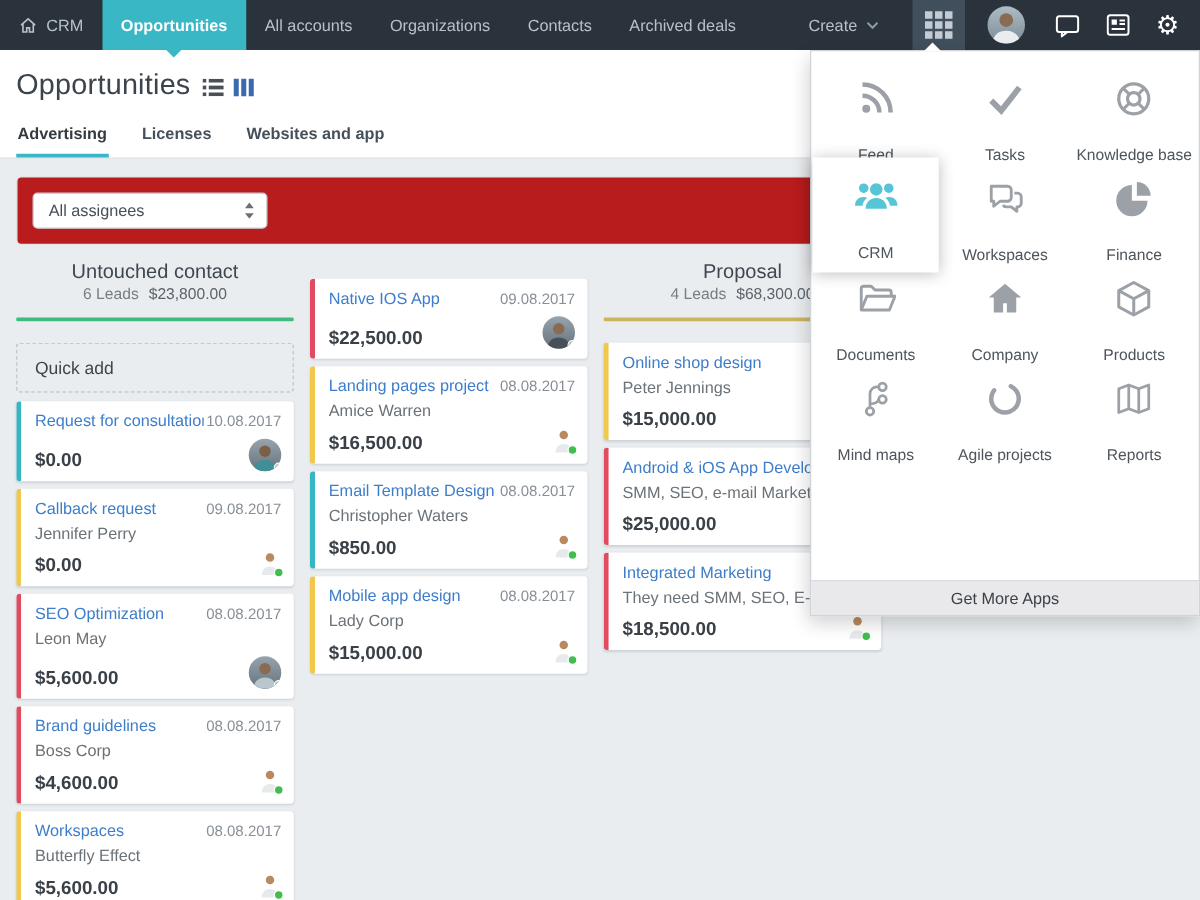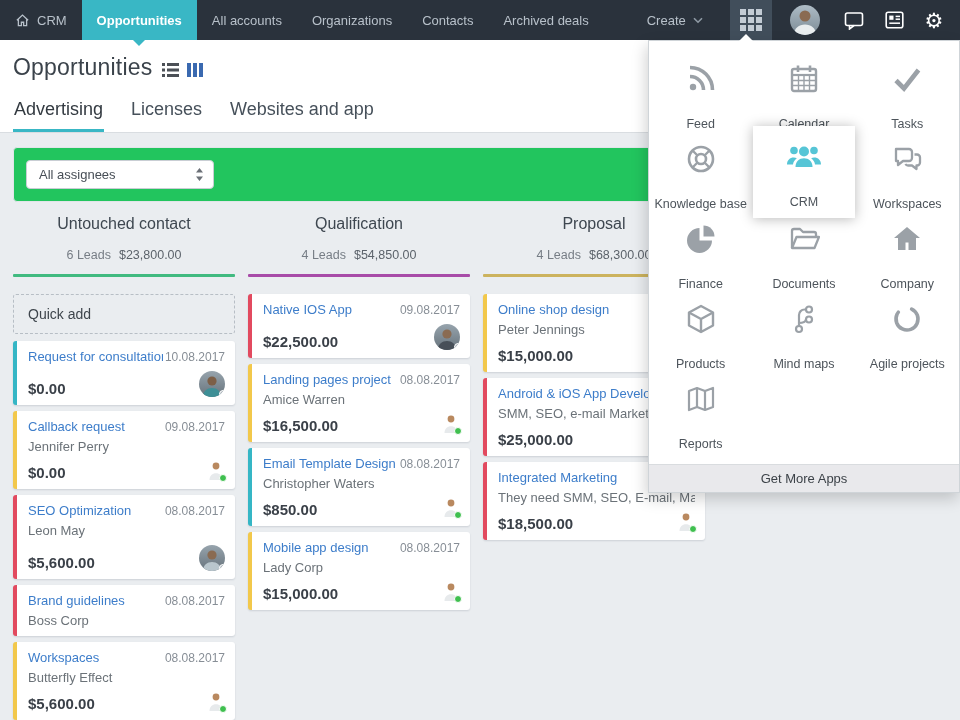--- a/index.html
+++ b/index.html
@@ -25,34 +25,34 @@
   .gear-glyph { font-size:21px; line-height:1; color:#fff; }
 
   
   .page-head { background:#fff; padding:10px 13px 0; border-bottom:1px solid #d9dde1; }
   .title-row { display:flex; align-items:center; gap:10px; padding:4px 0 6px; }
   .page-title { font-size:23px; color:#3b434b; font-weight:normal; letter-spacing:.2px; }
   .view-icons { display:flex; align-items:center; gap:8px; margin-top:4px; }
   .kanban-icon { display:flex; gap:2px; }
   .kanban-icon i { width:4px; height:14px; background:#3a69b0; display:block; }
   .tabs { display:flex; gap:26px; margin-top:6px; }
-  .tab { font-size:18px; color:#46505a; padding:6px 1px 9px; cursor:pointer; }
+  .tab { font-size:13px; color:#46505a; padding:6px 1px 9px; cursor:pointer;font-weight:bold; }
   .tab.active { color:#333a41; border-bottom:3px solid #39b7c5; }
 
   
-  .filter-bar { margin:14px 13px 0; background:#22c55e; border:1px solid #e1e5e9; border-radius:4px; padding:12px; }
+  .filter-bar { margin:14px 13px 0; background:#b91c1c; border:1px solid #e1e5e9; border-radius:4px; padding:12px; }
   .assignee-select { width:188px; height:29px; background:#fff; border:1px solid #c9ced4; border-radius:4px;
      display:flex; align-items:center; justify-content:space-between; padding:0 9px 0 12px; font-size:13px; color:#474e56; cursor:pointer; }
 
   
   .board { display:flex; padding:0 0 0 13px; margin-top:10px; }
   .column { width:222px; margin-right:13px; flex:none; }
   .col-head { text-align:center; padding-top:3px; }
   .col-title { font-size:16px; color:#3e4750;text-align:center; }
-  .col-sub { font-size:12.5px; margin-top:15px; }
+  .col-sub { font-size:12.5px; margin-top:1px; }
   .col-leads { color:#767d85; margin-right:8px; }
   .col-amount { color:#5c636b; }
   .col-bar { height:3px; margin-top:12px; border-radius:1px; }
   .col-cards { margin-top:17px; }
 
   .quick-add { border:1px dashed #b7bec5; border-radius:3px; padding:11px 14px; font-size:14px; color:#3e454c; margin-bottom:7px; cursor:pointer; }
 
   .card { background:#fff; border-radius:3px; border-left:4px solid #ccc; box-shadow:0 1px 2px rgba(31,45,61,.14);
      padding:8px 10px 8px 11px; margin-bottom:6px; cursor:pointer; }
   .card-top { display:flex; justify-content:space-between; align-items:center; gap:2px; }
@@ -249,20 +249,27 @@
               </svg><i class="dot"></i></span>
         </div>
       </div>
 
       <div class="card" style="border-left-color:#e24a5f">
         <div class="card-top">
             <span class="card-title">Brand guidelines</span>
             <span class="card-date">08.08.2017</span>
           </div>
         <div class="card-company">Boss Corp</div>
+        <div class="card-bottom">
+            <span class="card-price">$4,600.00</span>
+          <span class="avatar avatar-person"><svg width="18" height="20" viewBox="0 0 18 20">
+                <circle cx="9" cy="5" r="3.4" fill="#b9895f"></circle>
+                <path d="M2.5 19c0-4.5 2.9-6.8 6.5-6.8s6.5 2.3 6.5 6.8z" fill="#e7eaec"></path>
+              </svg><i class="dot"></i></span>
+        </div>
       </div>
 
       <div class="card" style="border-left-color:#f2c84b">
         <div class="card-top">
             <span class="card-title">Workspaces</span>
             <span class="card-date">08.08.2017</span>
           </div>
         <div class="card-company">Butterfly Effect</div>
         <div class="card-bottom">
             <span class="card-price">$5,600.00</span>
@@ -270,27 +277,20 @@
                 <circle cx="9" cy="5" r="3.4" fill="#b9895f"></circle>
                 <path d="M2.5 19c0-4.5 2.9-6.8 6.5-6.8s6.5 2.3 6.5 6.8z" fill="#e7eaec"></path>
               </svg><i class="dot"></i></span>
         </div>
       </div>
 
     </div>
   </div>
 
   <div class="column">
-    <div class="col-head">
-      <div class="col-title">Qualification</div>
-      <div class="col-sub">
-        <span class="col-leads">4 Leads</span><span class="col-amount">$54,850.00</span>
-      </div>
-      <div class="col-bar" style="background:#a84ca8"></div>
-    </div>
     <div class="col-cards">
       <div class="card" style="border-left-color:#e24a5f">
         <div class="card-top">
             <span class="card-title">Native IOS App</span>
             <span class="card-date">09.08.2017</span>
           </div>
 
         <div class="card-bottom">
             <span class="card-price">$22,500.00</span>
           <span class="avatar avatar-photo"><svg width="26" height="26" viewBox="0 0 26 26">
@@ -406,30 +406,20 @@
 </div>
 
 <div class="apps-panel">
   <div class="tiles">
     <div class="tile">
       <svg width="32" height="32" viewBox="0 0 32 32">
           <circle cx="8" cy="24" r="3.2" fill="#9ba1a7"></circle>
           <path d="M5 13.5A13.5 13.5 0 0 1 18.5 27M5 4.5A22.5 22.5 0 0 1 27.5 27" fill="none" stroke="#9ba1a7" stroke-width="3.6"></path>
         </svg>
       <span class="tile-label">Feed</span>
-    </div>
-    <div class="tile">
-      <svg width="32" height="32" viewBox="0 0 32 32">
-          <rect x="4" y="6" width="24" height="22" rx="2" fill="none" stroke="#9ba1a7" stroke-width="2.4"></rect>
-          <line x1="10" y1="2.5" x2="10" y2="9" stroke="#9ba1a7" stroke-width="2.6"></line>
-          <line x1="22" y1="2.5" x2="22" y2="9" stroke="#9ba1a7" stroke-width="2.6"></line>
-          <line x1="4" y1="12" x2="28" y2="12" stroke="#9ba1a7" stroke-width="2.2"></line>
-          <path d="M4 17.5h24M4 22.5h24M10.5 12v16M16 12v16M21.5 12v16" stroke="#9ba1a7" stroke-width="1.4" fill="none"></path>
-        </svg>
-      <span class="tile-label">Calendar</span>
     </div>
     <div class="tile">
       <svg width="32" height="32" viewBox="0 0 32 32">
           <path d="M5 17.5 13 25.5 27.5 7" fill="none" stroke="#9ba1a7" stroke-width="4.6"></path>
         </svg>
       <span class="tile-label">Tasks</span>
     </div>
 
     <div class="tile">
       <svg width="32" height="32" viewBox="0 0 32 32">

